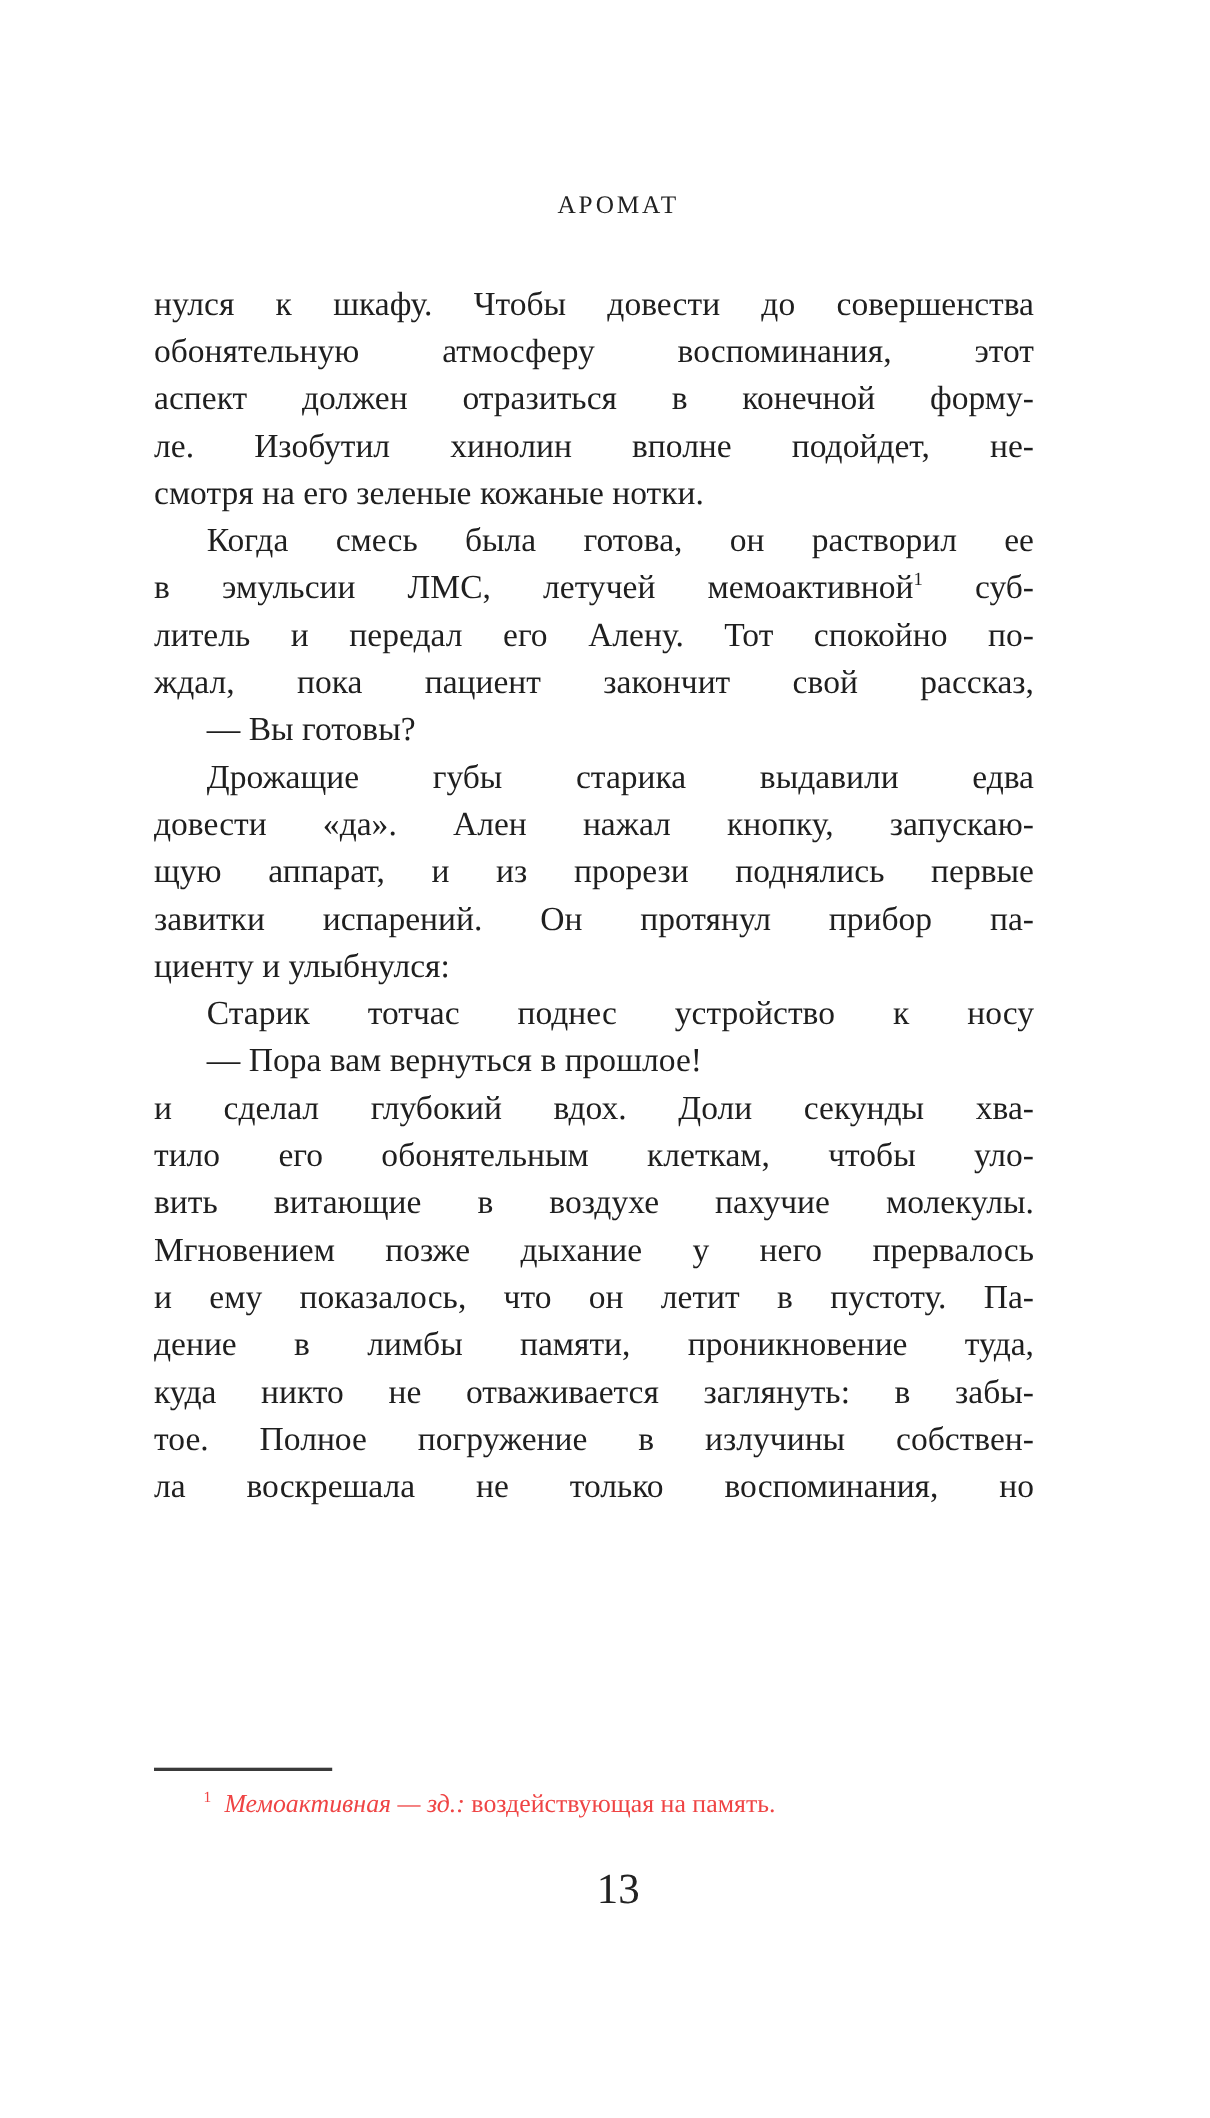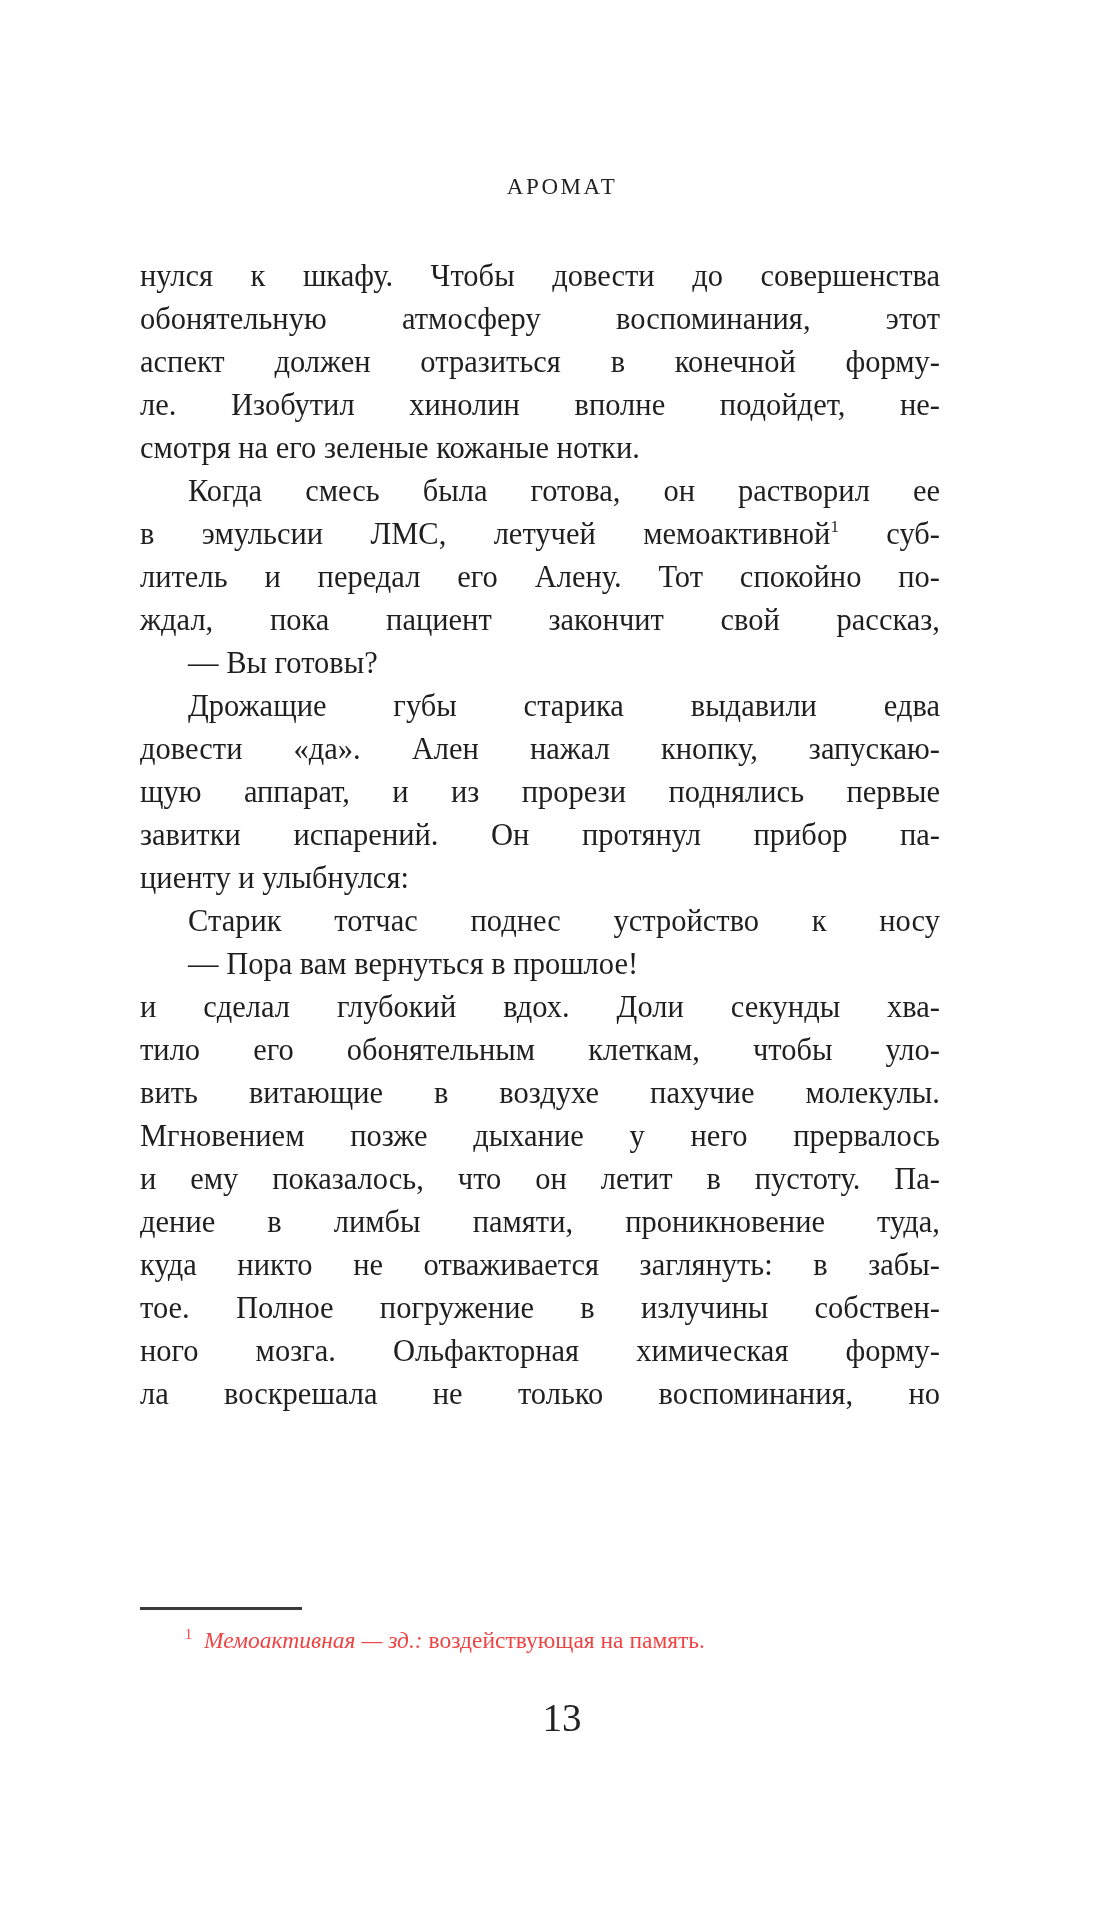--- a/index.html
+++ b/index.html
@@ -49,21 +49,20 @@
     <span class="line indent">Старик тотчас поднес устройство к носу</span>
     <span class="line indent last">— Пора вам вернуться в прошлое!</span>
     <span class="line">и сделал глубокий вдох. Доли секунды хва-</span>
     <span class="line">тило его обонятельным клеткам, чтобы уло-</span>
     <span class="line">вить витающие в воздухе пахучие молекулы.</span>
     <span class="line">Мгновением позже дыхание у него прервалось</span>
     <span class="line">и ему показалось, что он летит в пустоту. Па-</span>
     <span class="line">дение в лимбы памяти, проникновение туда,</span>
     <span class="line">куда никто не отваживается заглянуть: в забы-</span>
     <span class="line">тое. Полное погружение в излучины собствен-</span>
-    <span class="line">ного мозга. Ольфакторная химическая форму-</span>
     <span class="line">ла воскрешала не только воспоминания, но</span>
   </div>
 
   <div class="fn-rule"></div>
 
   <div class="footnote">
     <span class="fn-mark">1</span><i>Мемоактивная — зд.:</i><span> воздействующая на память.</span>
   </div>
 
   <div class="page-number">13</div>

